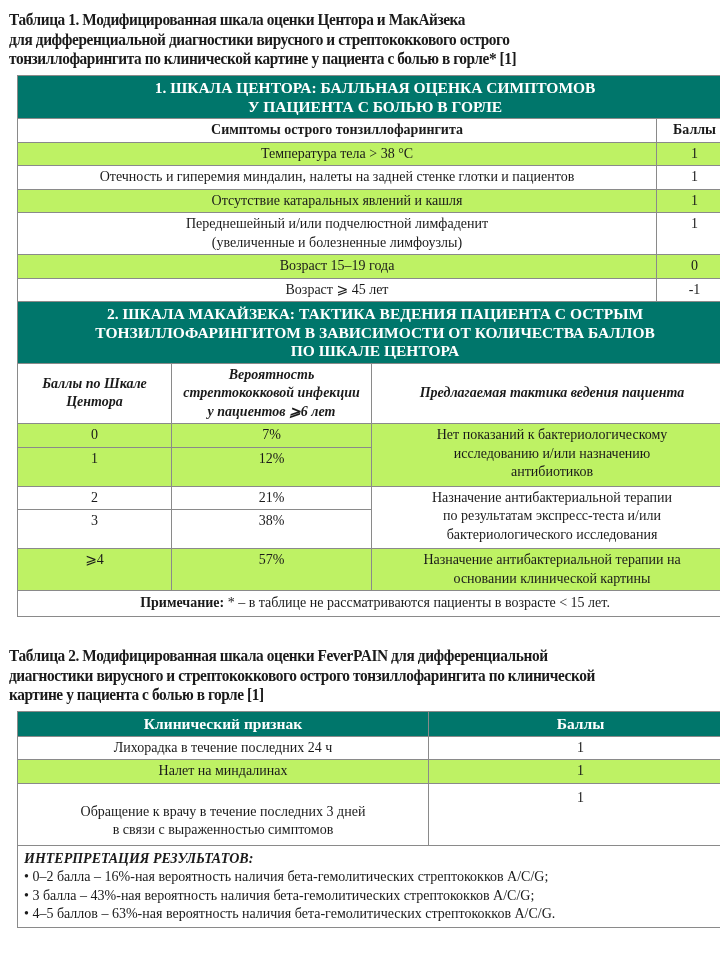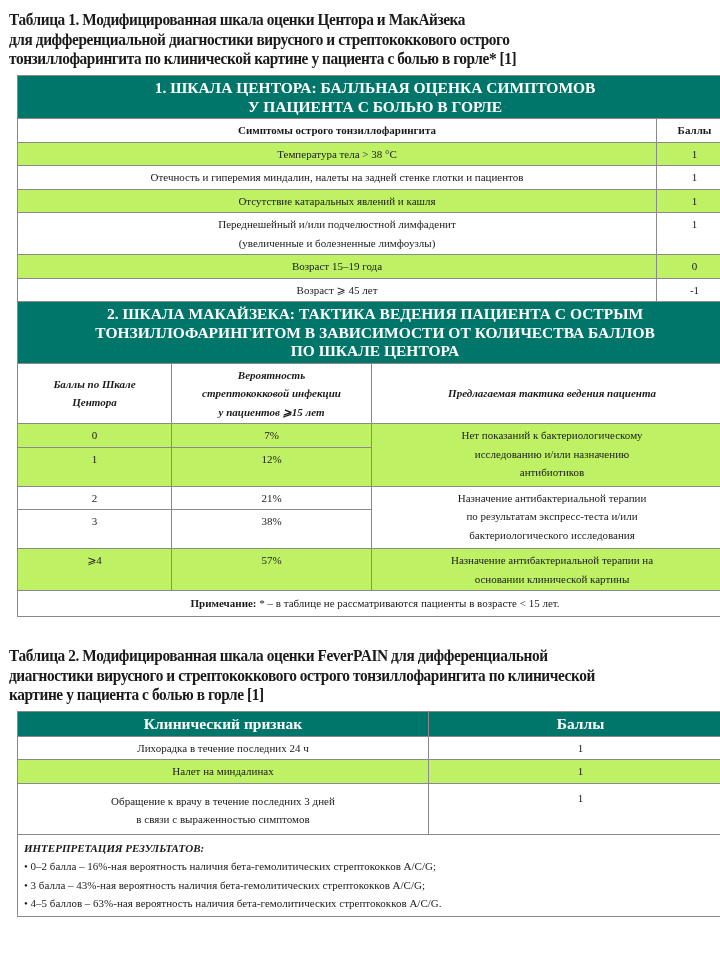--- a/index.html
+++ b/index.html
@@ -1,20 +1,20 @@
 <!DOCTYPE html>
 <html><head>
 <meta charset="utf-8">
 <style>
   html, body { margin: 0; padding: 0; background: #ffffff; }
   body { width: 720px; height: 974px; position: relative; overflow: hidden; font-family: "Liberation Serif", serif; color: #1a1a1a; }
   .title { position: absolute; left: 9px; font-family: "Liberation Serif", serif; font-weight: bold; font-size: 16.5px; line-height: 19.5px; letter-spacing: -0.45px; transform: scaleX(0.93); transform-origin: left top; white-space: nowrap; }
   .title div { white-space: nowrap; }
   table { border-collapse: collapse; position: absolute; left: 17px; width: 715px; table-layout: fixed; }
-  td, th { border: 1.5px solid #8a8a8a; font-size: 11px; line-height: 18.5px; text-align: center; vertical-align: top; padding: 2px 4px; font-weight: normal; }
+  td, th { border: 1.5px solid #8a8a8a; font-size: 14px; line-height: 18.5px; text-align: center; vertical-align: top; padding: 2px 4px; font-weight: normal; }
   .teal { background: #00766b; color: #ffffff; font-weight: bold; font-size: 15.5px; line-height: 18.5px; padding: 3px 4px 2px; }
   .gray { background: #bef264; }
   .white { background: #ffffff; }
   .bold { font-weight: bold; }
   .mid { vertical-align: middle; font-style: italic; }
   .note { text-align: center; padding: 3px 6px; }
   .interp { text-align: left; padding: 4px 6px 3px; }
   .interp .hdr { font-weight: bold; font-style: italic; }
   .interp .li { white-space: nowrap; }
 </style>
@@ -81,21 +81,21 @@
     </td>
   </tr>
   <tr class="white">
     <td class="bold mid">
       <div>Баллы по Шкале</div>
       <div>Центора</div>
     </td>
     <td class="bold mid">
       <div>Вероятность</div>
       <div>стрептококковой инфекции</div>
-      <div>у пациентов ⩾15 лет</div>
+      <div>у пациентов ⩾6 лет</div>
     </td>
     <td colspan="2" class="bold mid">Предлагаемая тактика ведения пациента</td>
   </tr>
   <tr class="gray">
     <td>0</td>
     <td>7%</td>
     <td colspan="2" rowspan="2">
       <div>Нет показаний к бактериологическому</div>
       <div>исследованию и/или назначению</div>
       <div>антибиотиков</div>
@@ -150,21 +150,21 @@
   </tr>
   <tr class="white">
     <td>Лихорадка в течение последних 24 ч</td>
     <td>1</td>
   </tr>
   <tr class="gray">
     <td>Налет на миндалинах</td>
     <td>1</td>
   </tr>
   <tr class="white">
-    <td style="padding-top:8px;padding-bottom:5px;">
+    <td style="padding-top:19px;padding-bottom:5px;">
       <div>Обращение к врачу в течение последних 3 дней</div>
       <div>в связи с выраженностью симптомов</div>
     </td>
     <td style="padding-top:5px;">1</td>
   </tr>
   <tr class="white">
     <td colspan="2" class="interp">
       <div class="hdr">ИНТЕРПРЕТАЦИЯ РЕЗУЛЬТАТОВ:</div>
       <div class="li"><span>•</span> <span>0–2 балла – 16%-ная вероятность наличия бета-гемолитических стрептококков A/C/G;</span></div>
       <div class="li"><span>•</span> <span>3 балла – 43%-ная вероятность наличия бета-гемолитических стрептококков A/C/G;</span></div>

